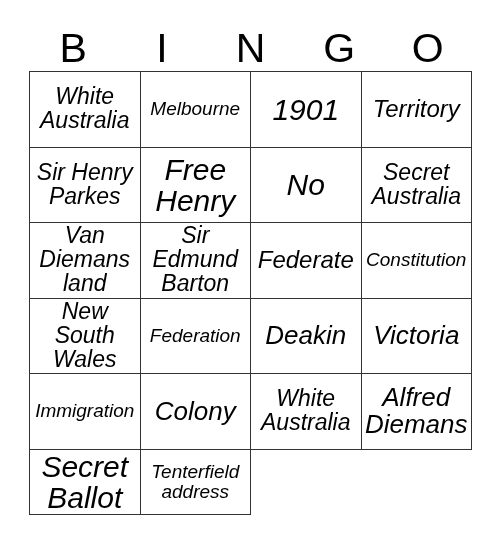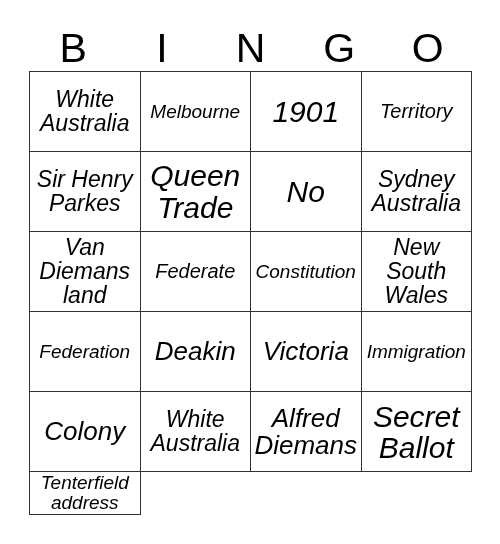--- a/index.html
+++ b/index.html
@@ -76,21 +76,21 @@
     width: 100%;
     line-height: 1.04;
     word-break: break-word;
     hyphens: none;
   }
 
   
   .fs-xl  .cell-text { font-size: 30px; }
   .fs-lg  .cell-text { font-size: 26px; }
   .fs-md  .cell-text { font-size: 23px; }
-  .fs-sm  .cell-text { font-size: 20px; }
+  .fs-sm  .cell-text { font-size: 24px; }
   .fs-xs  .cell-text { font-size: 19px; }
   .fs-xxs .cell-text { font-size: 14px; }
 </style>
 </head>
 <body>
 
 <div id="card">
 
   <div id="header-row">
     <div class="header-cell">B</div>
@@ -112,31 +112,34 @@
         <span class="cell-text">1901</span>
       </div>
     <div class="cell fs-sm">
         <span class="cell-text">Territory</span>
       </div>
 
     <div class="cell fs-md">
         <span class="cell-text">Sir Henry Parkes</span>
       </div>
     <div class="cell fs-xl">
-        <span class="cell-text">Queen Trade</span>
+        <span class="cell-text">Free Henry</span>
       </div>
     <div class="cell fs-xl">
         <span class="cell-text">No</span>
       </div>
 
     <div class="cell fs-md">
-        <span class="cell-text">Sydney Australia</span>
+        <span class="cell-text">Secret Australia</span>
       </div>
     <div class="cell fs-md">
         <span class="cell-text">Van Diemans land</span>
+      </div>
+    <div class="cell fs-md">
+        <span class="cell-text">Sir Edmund Barton</span>
       </div>
     <div class="cell fs-sm">
         <span class="cell-text">Federate</span>
       </div>
     <div class="cell fs-xs">
         <span class="cell-text">Constitution</span>
       </div>
 
     <div class="cell fs-md">
         <span class="cell-text">New South Wales</span>

